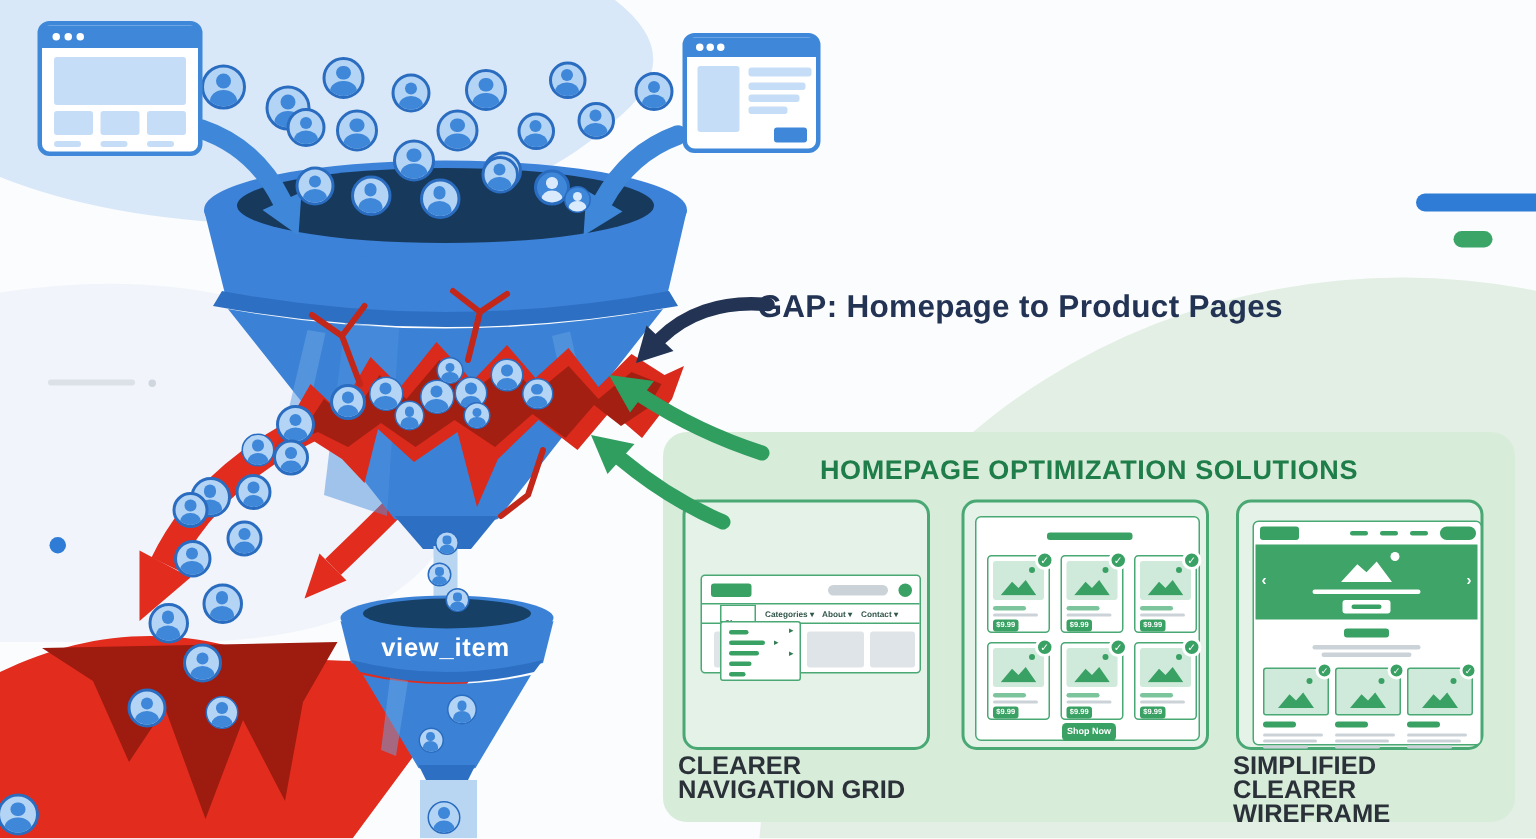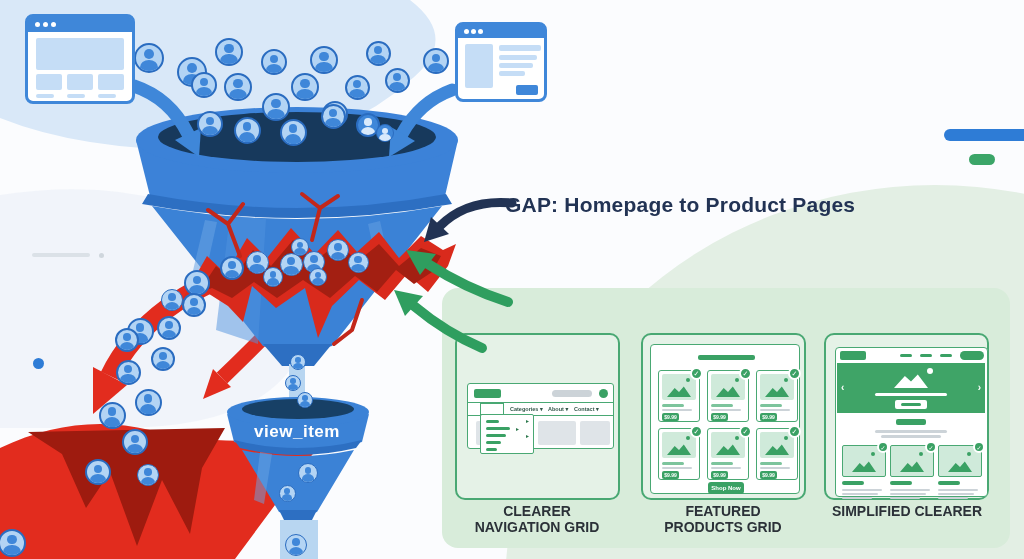--- a/index.html
+++ b/index.html
@@ -27,22 +27,22 @@
   .funnel-label{position:absolute;color:#fff;font-weight:700;text-align:center;letter-spacing:.5px;}
   #gap-text{position:absolute;left:505px;top:193px;width:400px;color:#223354;font-size:21px;
             font-weight:700;letter-spacing:.2px;}
   
   #panel{position:absolute;left:442px;top:288px;width:568px;height:260px;background:#d8ecda;
          border-radius:16px;}
   #panel-title{position:absolute;left:0;top:15px;width:100%;text-align:center;color:#1e7d48;
                font-size:18px;font-weight:700;letter-spacing:.4px;}
   .card{position:absolute;top:45px;width:165px;height:167px;background:#e5f2e7;
         border:2.5px solid #49a873;border-radius:10px;box-sizing:border-box;}
-  .card-label{position:absolute;top:215px;width:170px;text-align:center;color:#2b3138;
-              font-size:14px;font-weight:700;line-height:16px;}
+  .card-label{position:absolute;top:215px;width:170px;color:#2b3138;
+              font-size:17px;font-weight:700;line-height:16px;}
   .wirebox{position:absolute;background:#fff;border:1.5px solid #49a873;border-radius:4px;box-sizing:border-box;}
   .gbar{position:absolute;background:#3aa164;border-radius:2px;}
   .gpill{position:absolute;background:#3aa164;border-radius:5px;}
   .grayline{position:absolute;background:#ccd3d8;border-radius:2px;}
   .grayblock{position:absolute;background:#dfe4e8;border-radius:2px;}
   .navitem{position:absolute;font-size:5.5px;font-weight:700;color:#33574a;white-space:nowrap;}
   .ddrow{position:absolute;height:3px;background:#3aa164;border-radius:1.5px;}
   .ddcaret{position:absolute;font-size:6px;color:#2f7a4f;line-height:6px;}
   .tile{position:absolute;background:#fff;border:1px solid #49a873;border-radius:3px;box-sizing:border-box;}
   .imgph{position:absolute;background:#cfeada;border-radius:2px;overflow:visible;}
@@ -358,20 +358,21 @@
 
   <div id="gap-text">GAP: Homepage to Product Pages</div>
 
   <div class="deco" style="left:944px;top:129px;width:85px;height:12px;background:#2e7cd6;"></div>
   <div class="deco" style="left:969px;top:154px;width:26px;height:11px;background:#3ba568;"></div>
   <div class="deco" style="left:32px;top:253px;width:58px;height:4px;background:#dbe1e7;"></div>
   <div class="deco" style="left:99px;top:253px;width:5px;height:5px;border-radius:50%;background:#cfd6dd;"></div>
   <div class="deco" style="left:33px;top:358px;width:11px;height:11px;border-radius:50%;background:#2e7cd6;"></div>
 
   <div id="panel">
+    <div id="panel-title">HOMEPAGE OPTIMIZATION SOLUTIONS</div>
 
     <div class="card" style="left:13px;">
       <div class="wirebox" style="left:10px;top:48px;width:147px;height:66px;border-radius:3px;">
         <div class="gbar" style="left:6px;top:5px;width:27px;height:9px;"></div>
         <div class="grayline" style="left:84px;top:6px;width:40px;height:7px;border-radius:4px;"></div>
         <div class="gbar" style="left:131px;top:5px;width:9px;height:9px;border-radius:50%;"></div>
         <div class="abs" style="left:0;top:18px;width:100%;height:14px;border-top:1.5px solid #49a873;border-bottom:1.5px solid #49a873;box-sizing:border-box;">
           <div class="abs" style="left:12px;top:0;width:24px;height:12px;border:1px solid #49a873;background:#fff;box-sizing:border-box;text-align:center;">
             <span class="navitem" style="position:static;">Shop ▾</span>
           </div>
@@ -519,26 +520,23 @@
      <div class="grayline" style="left:0;top:52px;width:30px;height:2px;"></div>
             </div>
           </div>
       </div>
     </div>
 
     <div class="card-label" style="left:10px;">
       <div>CLEARER</div>
       <div>NAVIGATION GRID</div>
     </div>
-    <div class="card-label" style="left:196px;">
-      <div>FEATURED</div>
-      <div>PRODUCTS GRID</div>
-    </div>
     <div class="card-label" style="left:380px;">
       <div>SIMPLIFIED CLEARER</div>
+      <div>WIREFRAME</div>
     </div>
   </div>
 
   <svg width="1024" height="559" viewBox="0 0 1024 559" style="pointer-events:none;">
     <g>
       <path d="M512,203 C480,200 456,210 440,226" stroke="#223354" stroke-width="9" fill="none" stroke-linecap="round"></path>
       <polygon points="449,234 431,217 424,242" fill="#223354"></polygon>
     </g>
     <g>
       <path d="M508,302 C474,291 448,277 428,264" stroke="#2f9e5f" stroke-width="10" fill="none" stroke-linecap="round"></path>

